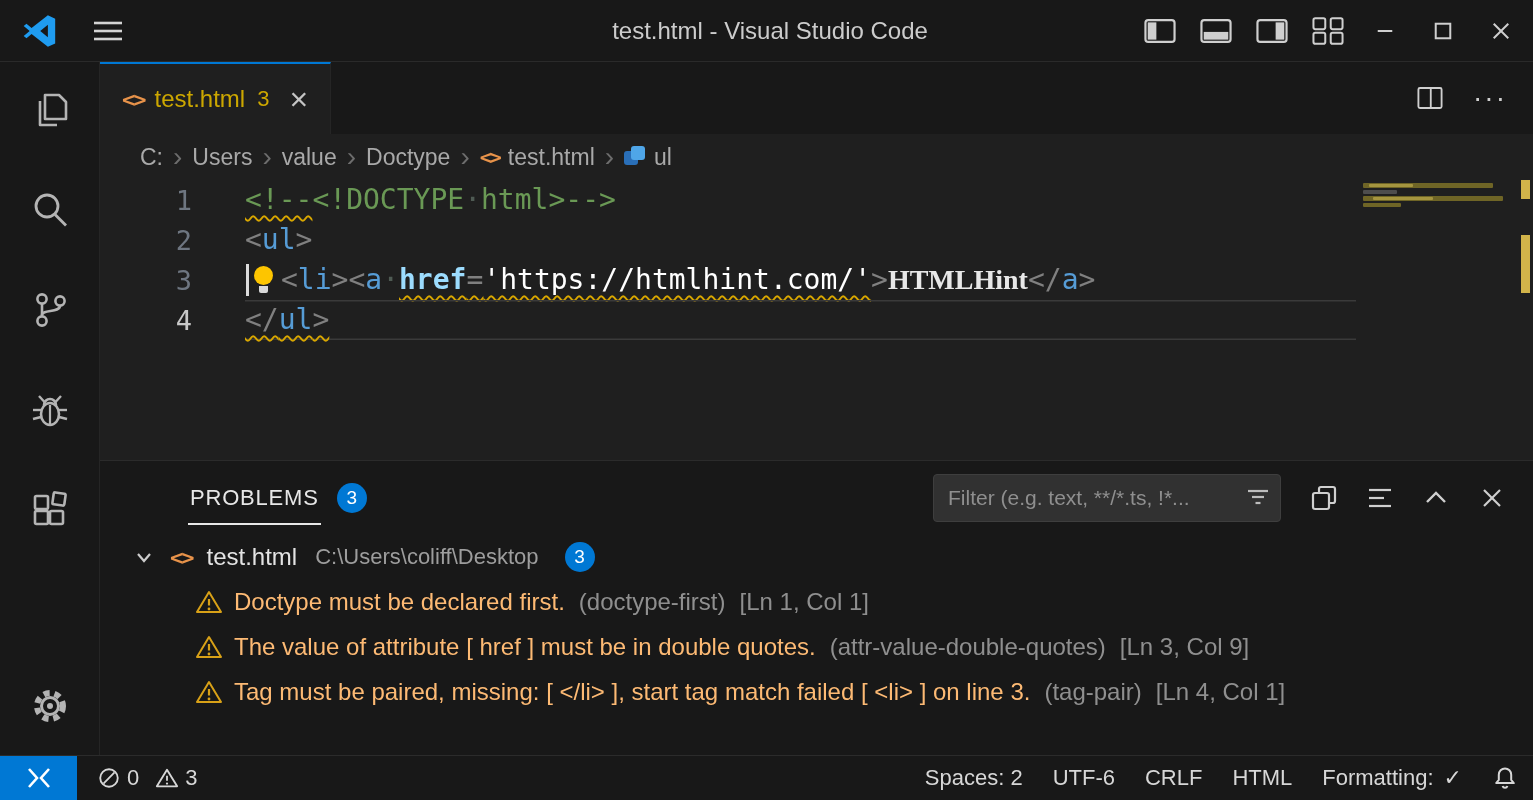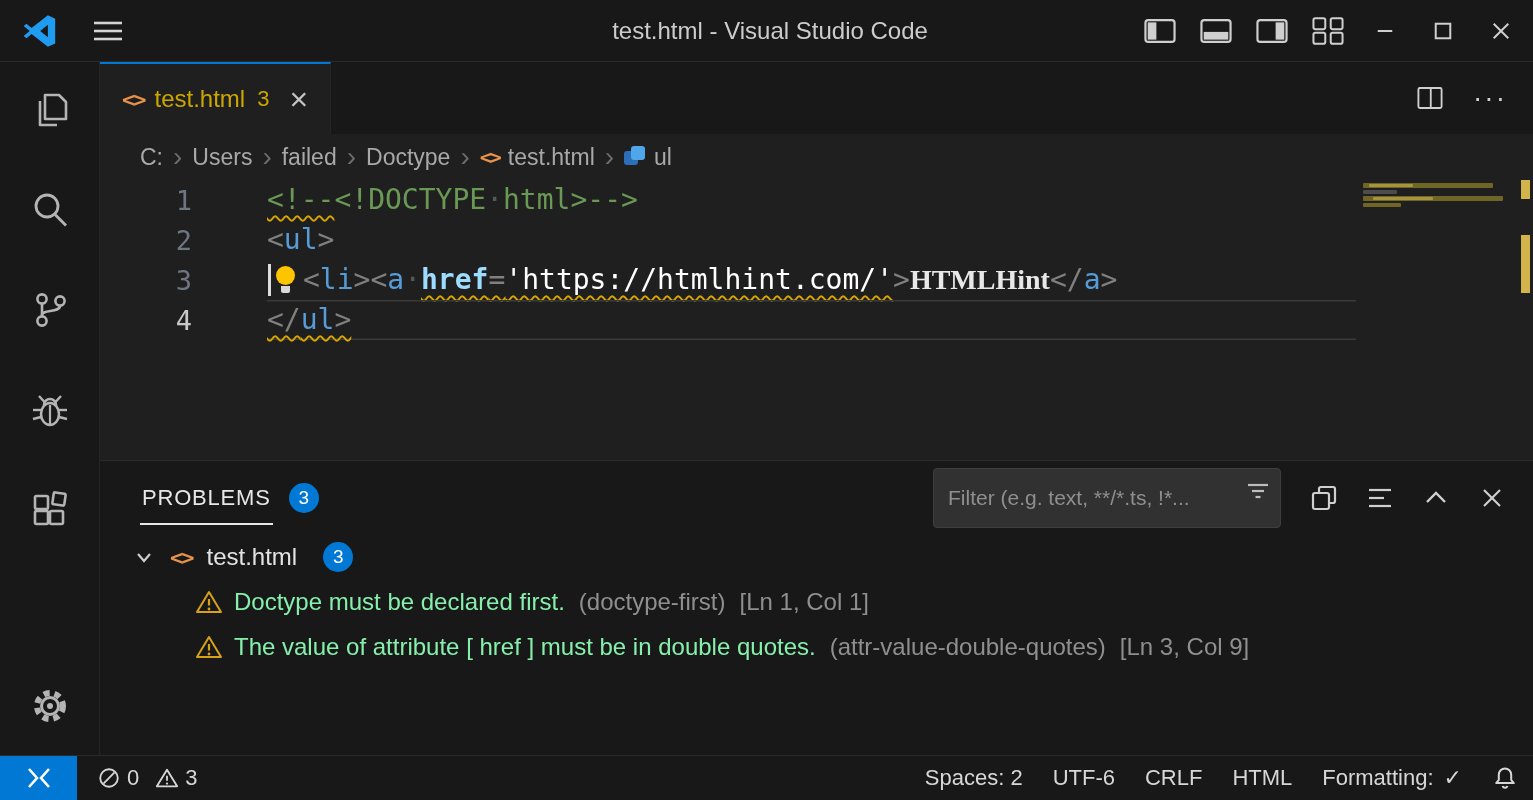--- a/index.html
+++ b/index.html
@@ -55,21 +55,21 @@
                          background:#2a6fb8; border-radius:3px; }
   .bc-sym-icon::after  { content:""; position:absolute; left:7px; top:0; width:14px; height:14px;
                          background:#4fa6e8; border-radius:3px; }
 
   
   .code-region { flex:1; background:#1f1f1f; position:relative; overflow:hidden; }
   .code-line { display:flex; height:40px; align-items:center;
                font-family:"DejaVu Sans Mono", monospace; font-size:28px; }
   .gutter-num { width:92px; text-align:right; color:#6e7681; font-size:27px; flex:none; }
   .code-line.current .gutter-num { color:#c8c8c8; }
-  .code-text { margin-left:75px; margin-right:177px; flex:1; height:40px; line-height:40px;
+  .code-text { margin-left:53px; margin-right:177px; flex:1; height:40px; line-height:40px;
                position:relative; white-space:pre; }
   .code-line.current .code-text { box-shadow: inset 0 1.5px 0 #3a3a3a, inset 0 -1.5px 0 #3a3a3a; }
   .tok { white-space:pre; }
   .tok.comment { color:#6a9955; }
   .tok.tag     { color:#569cd6; }
   .tok.punct   { color:#808080; }
   .tok.attr    { color:#9cdcfe; font-weight:bold; }
   .tok.string  { color:#ffffff; }
   .tok.textb   { color:#e8e8e8; font-weight:bold;font-family:Liberation Serif, serif; }
   .tok.ws      { color:#4f5b54; }
@@ -84,42 +84,42 @@
 
   
   .minimap { position:absolute; top:1px; right:30px; width:140px; height:120px; }
   .mm-bar { position:absolute; border-radius:1px; }
   .ruler-mark { position:absolute; right:3px; width:9px; background:#d2b44a; }
 
   
   .panel { height:295px; background:#181818; border-top:1px solid #2b2b2b;
            display:flex; flex-direction:column; flex:none; }
   .panel-header { height:74px; display:flex; align-items:center; padding-left:40px; flex:none; }
-  .panel-tab { display:flex; align-items:center; gap:16px; }
+  .panel-tab { display:flex; align-items:center; gap:16px;margin-left:48px; }
   .panel-tab-label { font-size:22px; letter-spacing:0.8px; color:#e7e7e7;
                      padding:14px 2px 12px; border-bottom:2px solid #e7e7e7; }
   .badge { min-width:30px; height:30px; padding:0 8px; border-radius:15px; background:#0078d4;
            color:#ffffff; font-size:19px; display:inline-flex; align-items:center; justify-content:center; }
-  .filter-wrap { margin-left:auto; position:relative; width:348px; height:60px; }
+  .filter-wrap { margin-left:auto; position:relative; width:348px; height:48px; }
   .filter-input { width:100%; height:100%; background:#313131; border:1px solid #3e3e3e;
                   border-radius:4px; color:#cccccc; font-size:21px; padding:0 44px 0 14px;
                   font-family:"Liberation Sans", sans-serif; outline:none; }
   .filter-input::placeholder { color:#8f8f8f; }
   .filter-funnel { position:absolute; right:10px; top:9px; }
   .panel-actions { display:flex; align-items:center; gap:26px; margin:0 26px 0 28px; }
   .pa-btn { width:30px; height:30px; display:flex; align-items:center; justify-content:center; }
 
   .problems-body { flex:1; overflow:hidden; }
   .file-row { display:flex; align-items:center; height:44px; padding-left:30px; gap:12px; }
   .fr-name { color:#e3e3e3; font-size:24px; margin-left:2px; }
   .fr-path { color:#9d9d9d; font-size:22px; margin-left:6px; }
   .fr-badge { margin-left:14px; }
   .problem-row { display:flex; align-items:center; height:45px; padding-left:96px; gap:12px;
                  font-size:24px; white-space:nowrap; }
-  .p-msg  { color:#86efac; }
+  .p-msg  { color:#fdba74; }
   .p-code { color:#8f8f8f; margin-left:2px; }
   .p-loc  { color:#8f8f8f; margin-left:2px; }
 
   
   .statusbar { height:45px; background:#181818; border-top:1px solid #2b2b2b;
                display:flex; align-items:center; flex:none; font-size:22px; color:#d7d7d7; }
   .sb-remote { width:77px; height:100%; background:#0078d4; display:flex;
                align-items:center; justify-content:center; flex:none; }
   .sb-item { display:flex; align-items:center; gap:8px; padding:0 15px; height:100%; }
   .sb-problems { padding-left:20px; gap:6px; }
@@ -268,21 +268,21 @@
       <div class="breadcrumb">
           <span class="bc-item">
             <span>C:</span>
           </span>
           <span class="bc-sep">›</span>
           <span class="bc-item">
             <span>Users</span>
           </span>
           <span class="bc-sep">›</span>
           <span class="bc-item">
-            <span>failed</span>
+            <span>value</span>
           </span>
           <span class="bc-sep">›</span>
           <span class="bc-item">
             <span>Doctype</span>
           </span>
           <span class="bc-sep">›</span>
           <span class="bc-item">
             <span class="bc-html-icon">&lt;&gt;</span>
             <span>test.html</span>
           </span>
@@ -371,20 +371,21 @@
 
         <div class="problems-body">
           <div class="file-row">
             <span>
               <svg class="icon-svg" width="28" height="28" viewBox="0 0 28 28">
                 <polyline points="8,11 14,18 20,11" fill="none" stroke="#cccccc" stroke-width="2.2"></polyline>
               </svg>
             </span>
             <span class="tab-file-icon">&lt;&gt;</span>
             <span class="fr-name">test.html</span>
+            <span class="fr-path">C:\Users\coliff\Desktop</span>
             <span class="badge fr-badge">3</span>
           </div>
           <div>
               <div class="problem-row">
   <svg class="icon-svg" width="26" height="26" viewBox="0 0 26 26">
     <path d="M13 3 L25 23 H1 Z" fill="none" stroke="#d8a117" stroke-width="2" stroke-linejoin="round"></path>
     <line x1="13" y1="10" x2="13" y2="16.5" stroke="#d8a117" stroke-width="2.2"></line>
     <circle cx="13" cy="20" r="1.4" fill="#d8a117"></circle>
   </svg>
 <span class="p-msg">Doctype must be declared first.</span>
@@ -394,20 +395,30 @@
               <div class="problem-row">
   <svg class="icon-svg" width="26" height="26" viewBox="0 0 26 26">
     <path d="M13 3 L25 23 H1 Z" fill="none" stroke="#d8a117" stroke-width="2" stroke-linejoin="round"></path>
     <line x1="13" y1="10" x2="13" y2="16.5" stroke="#d8a117" stroke-width="2.2"></line>
     <circle cx="13" cy="20" r="1.4" fill="#d8a117"></circle>
   </svg>
 <span class="p-msg">The value of attribute [ href ] must be in double quotes.</span>
                 <span class="p-code">(attr-value-double-quotes)</span>
                 <span class="p-loc">[Ln 3, Col 9]</span>
               </div>
+              <div class="problem-row">
+  <svg class="icon-svg" width="26" height="26" viewBox="0 0 26 26">
+    <path d="M13 3 L25 23 H1 Z" fill="none" stroke="#d8a117" stroke-width="2" stroke-linejoin="round"></path>
+    <line x1="13" y1="10" x2="13" y2="16.5" stroke="#d8a117" stroke-width="2.2"></line>
+    <circle cx="13" cy="20" r="1.4" fill="#d8a117"></circle>
+  </svg>
+<span class="p-msg">Tag must be paired, missing: [ &lt;/li&gt; ], start tag match failed [ &lt;li&gt; ] on line 3.</span>
+                <span class="p-code">(tag-pair)</span>
+                <span class="p-loc">[Ln 4, Col 1]</span>
+              </div>
             </div>
         </div>
       </div>
     </div>
   </div>
 
   <div class="statusbar">
     <div class="sb-remote">
       <svg class="icon-svg" width="30" height="26" viewBox="0 0 30 26">
         <polyline points="5,4 13,13 5,22" fill="none" stroke="#ffffff" stroke-width="2.6"></polyline>

